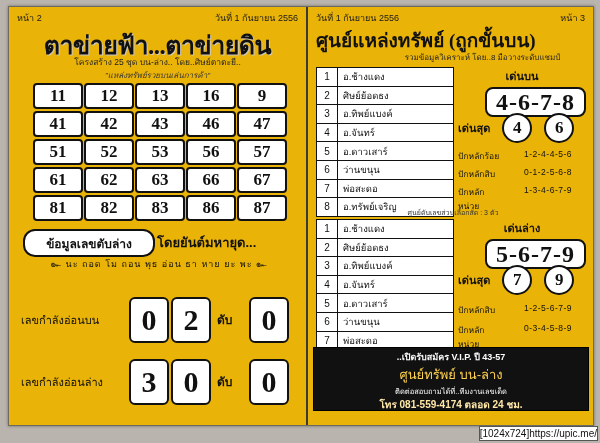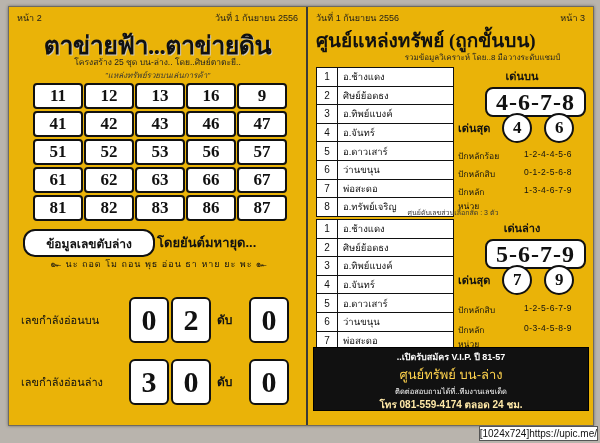--- a/index.html
+++ b/index.html
@@ -354,21 +354,21 @@
     <div class="pairline" style="left:150px;top:296px;">
       <span class="pl-l">ปักหลักสิบ</span>
       <span class="pl-v">1-2-5-6-7-9</span>
     </div>
     <div class="pairline" style="left:150px;top:316px;">
       <span class="pl-l">ปักหลักหน่วย</span>
       <span class="pl-v">0-3-4-5-8-9</span>
     </div>
 
     <div class="blackbox">
-      <div class="bb1">..เปิดรับสมัคร V.I.P. ปี 81-57</div>
+      <div class="bb1">..เปิดรับสมัคร V.I.P. ปี 43-57</div>
       <div class="bb2">ศูนย์ทรัพย์ บน-ล่าง</div>
       <div class="bb3">ติดต่อสอบถามได้ที่..ทีมงานเลขเด็ด</div>
       <div class="bb4">โทร 081-559-4174 ตลอด 24 ชม.</div>
       <div class="bb5">รับสมัครทั่วไทย  สมัครแล้วได้เลย  ถูกแล้วจ่ายไว</div>
 
     </div>
   </div>
 </div>
 
 <div class="credit">[1024x724]https://upic.me/</div>

